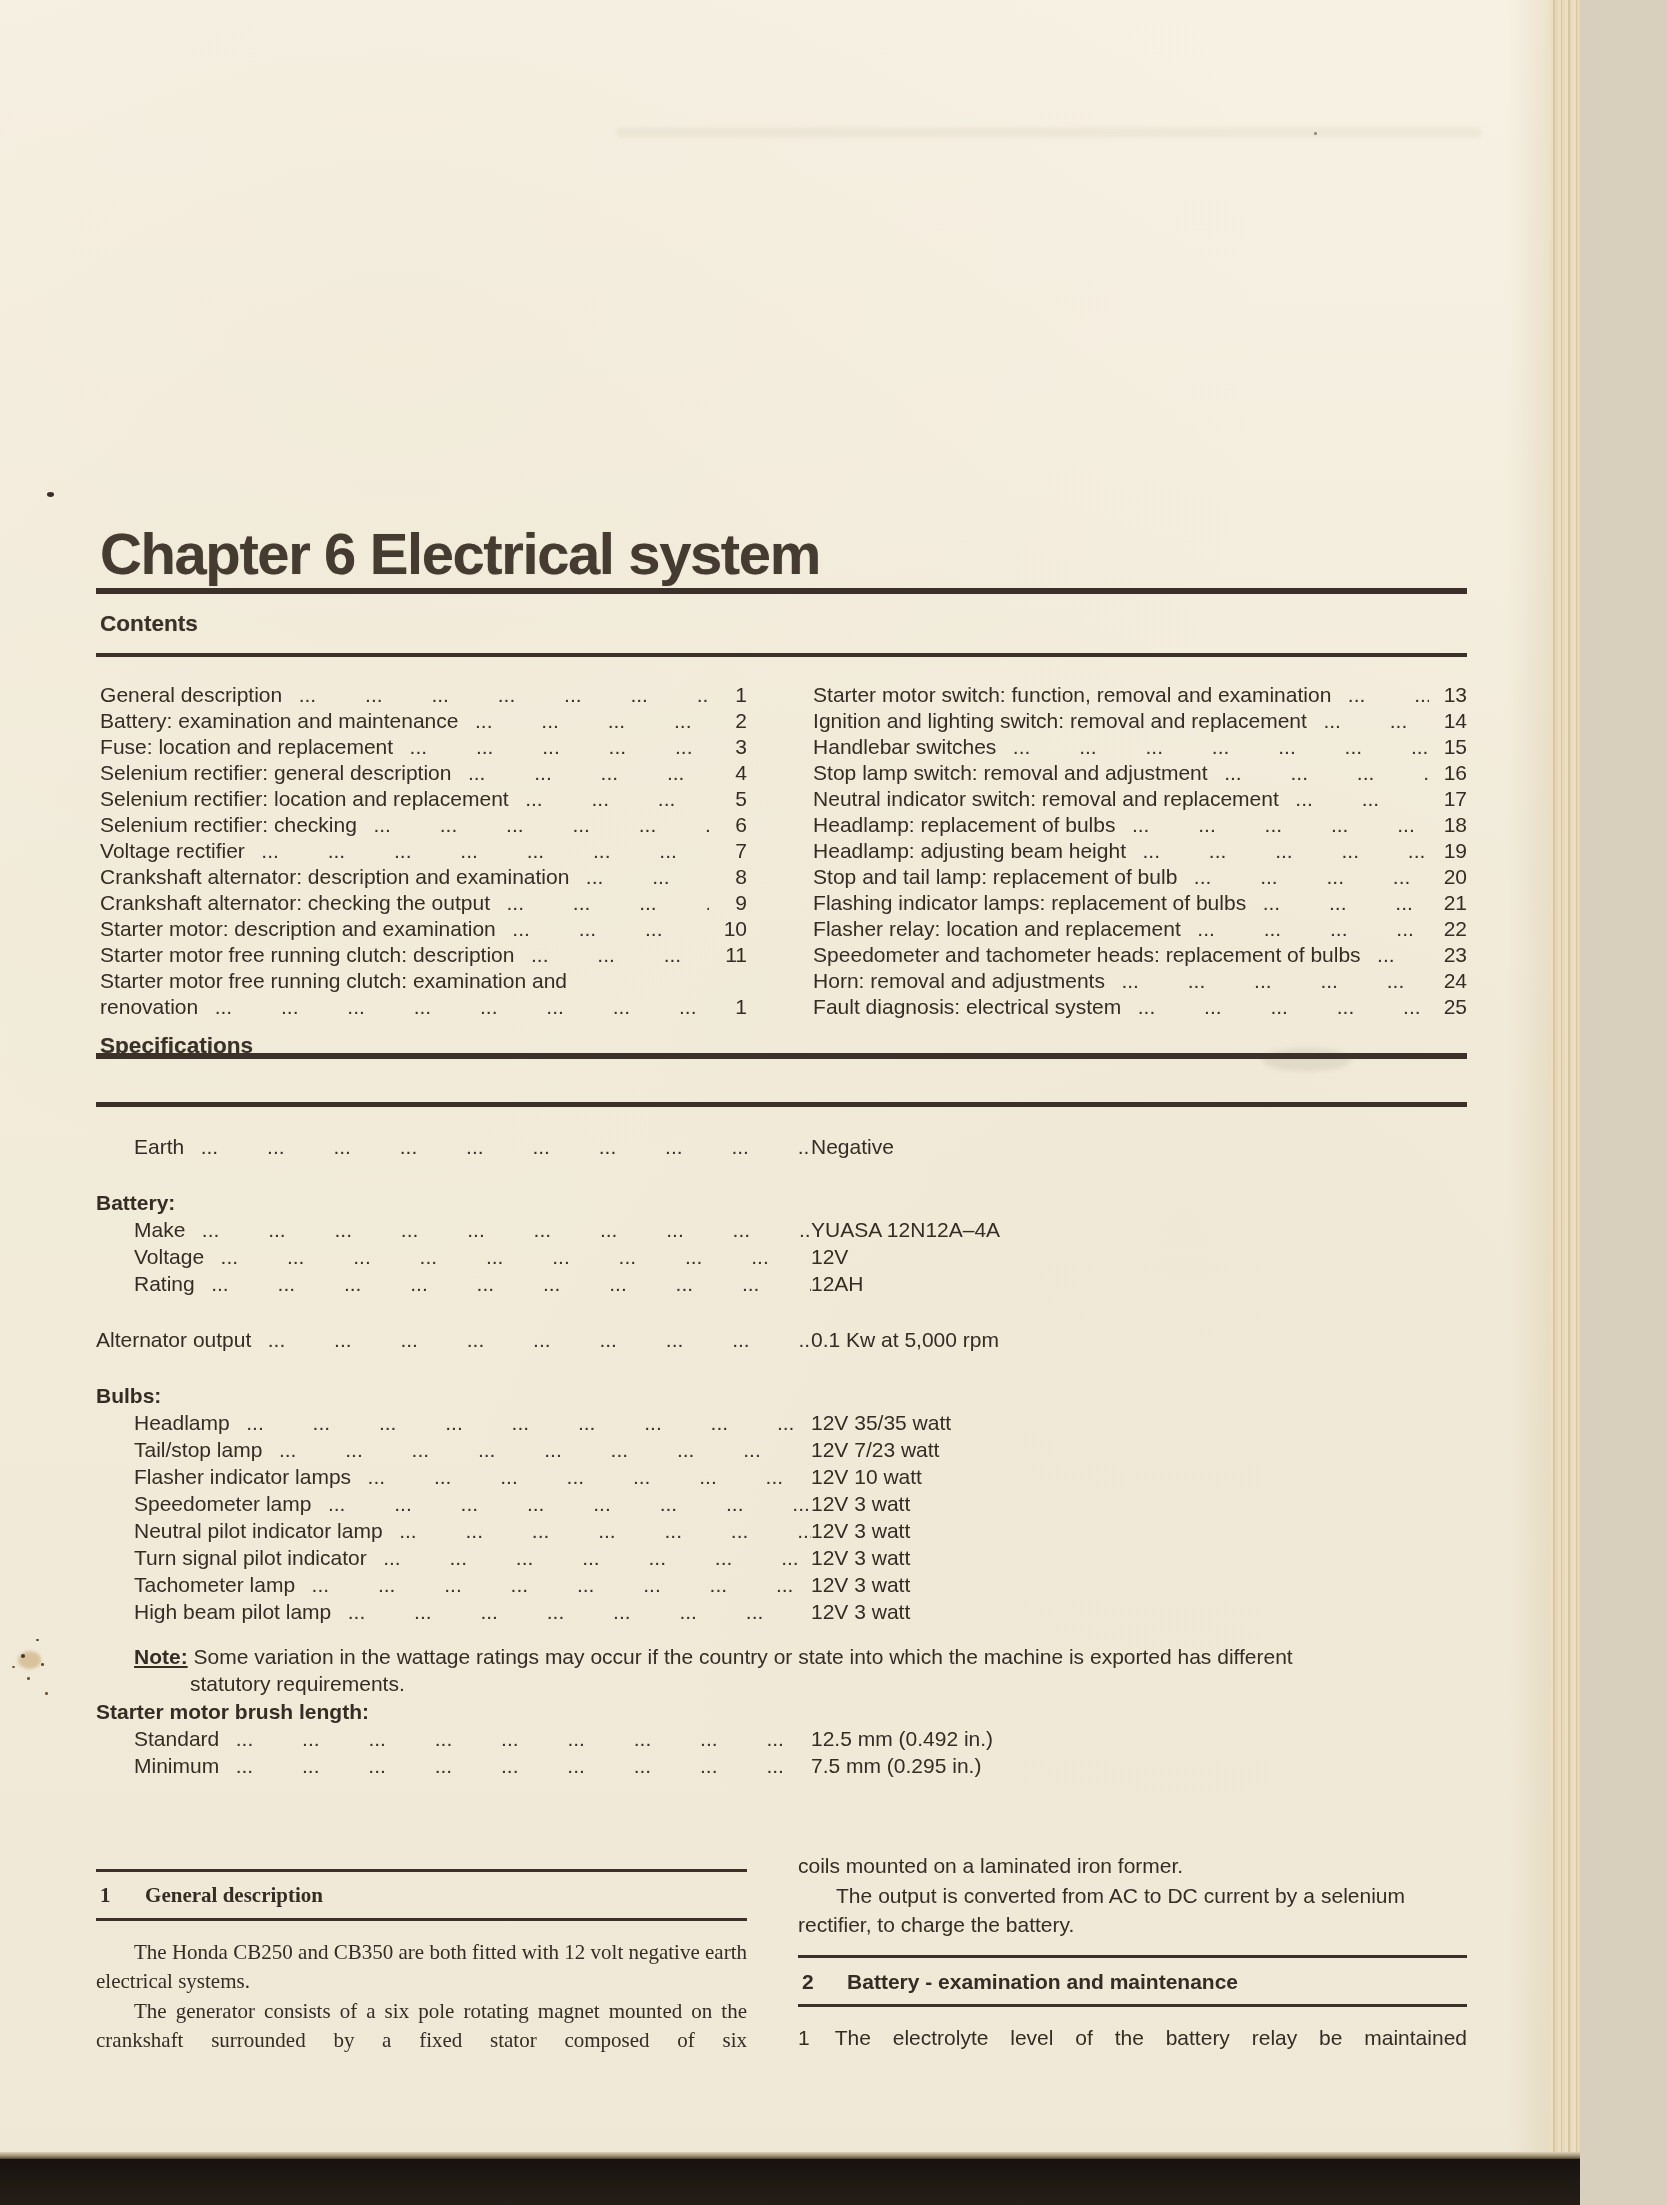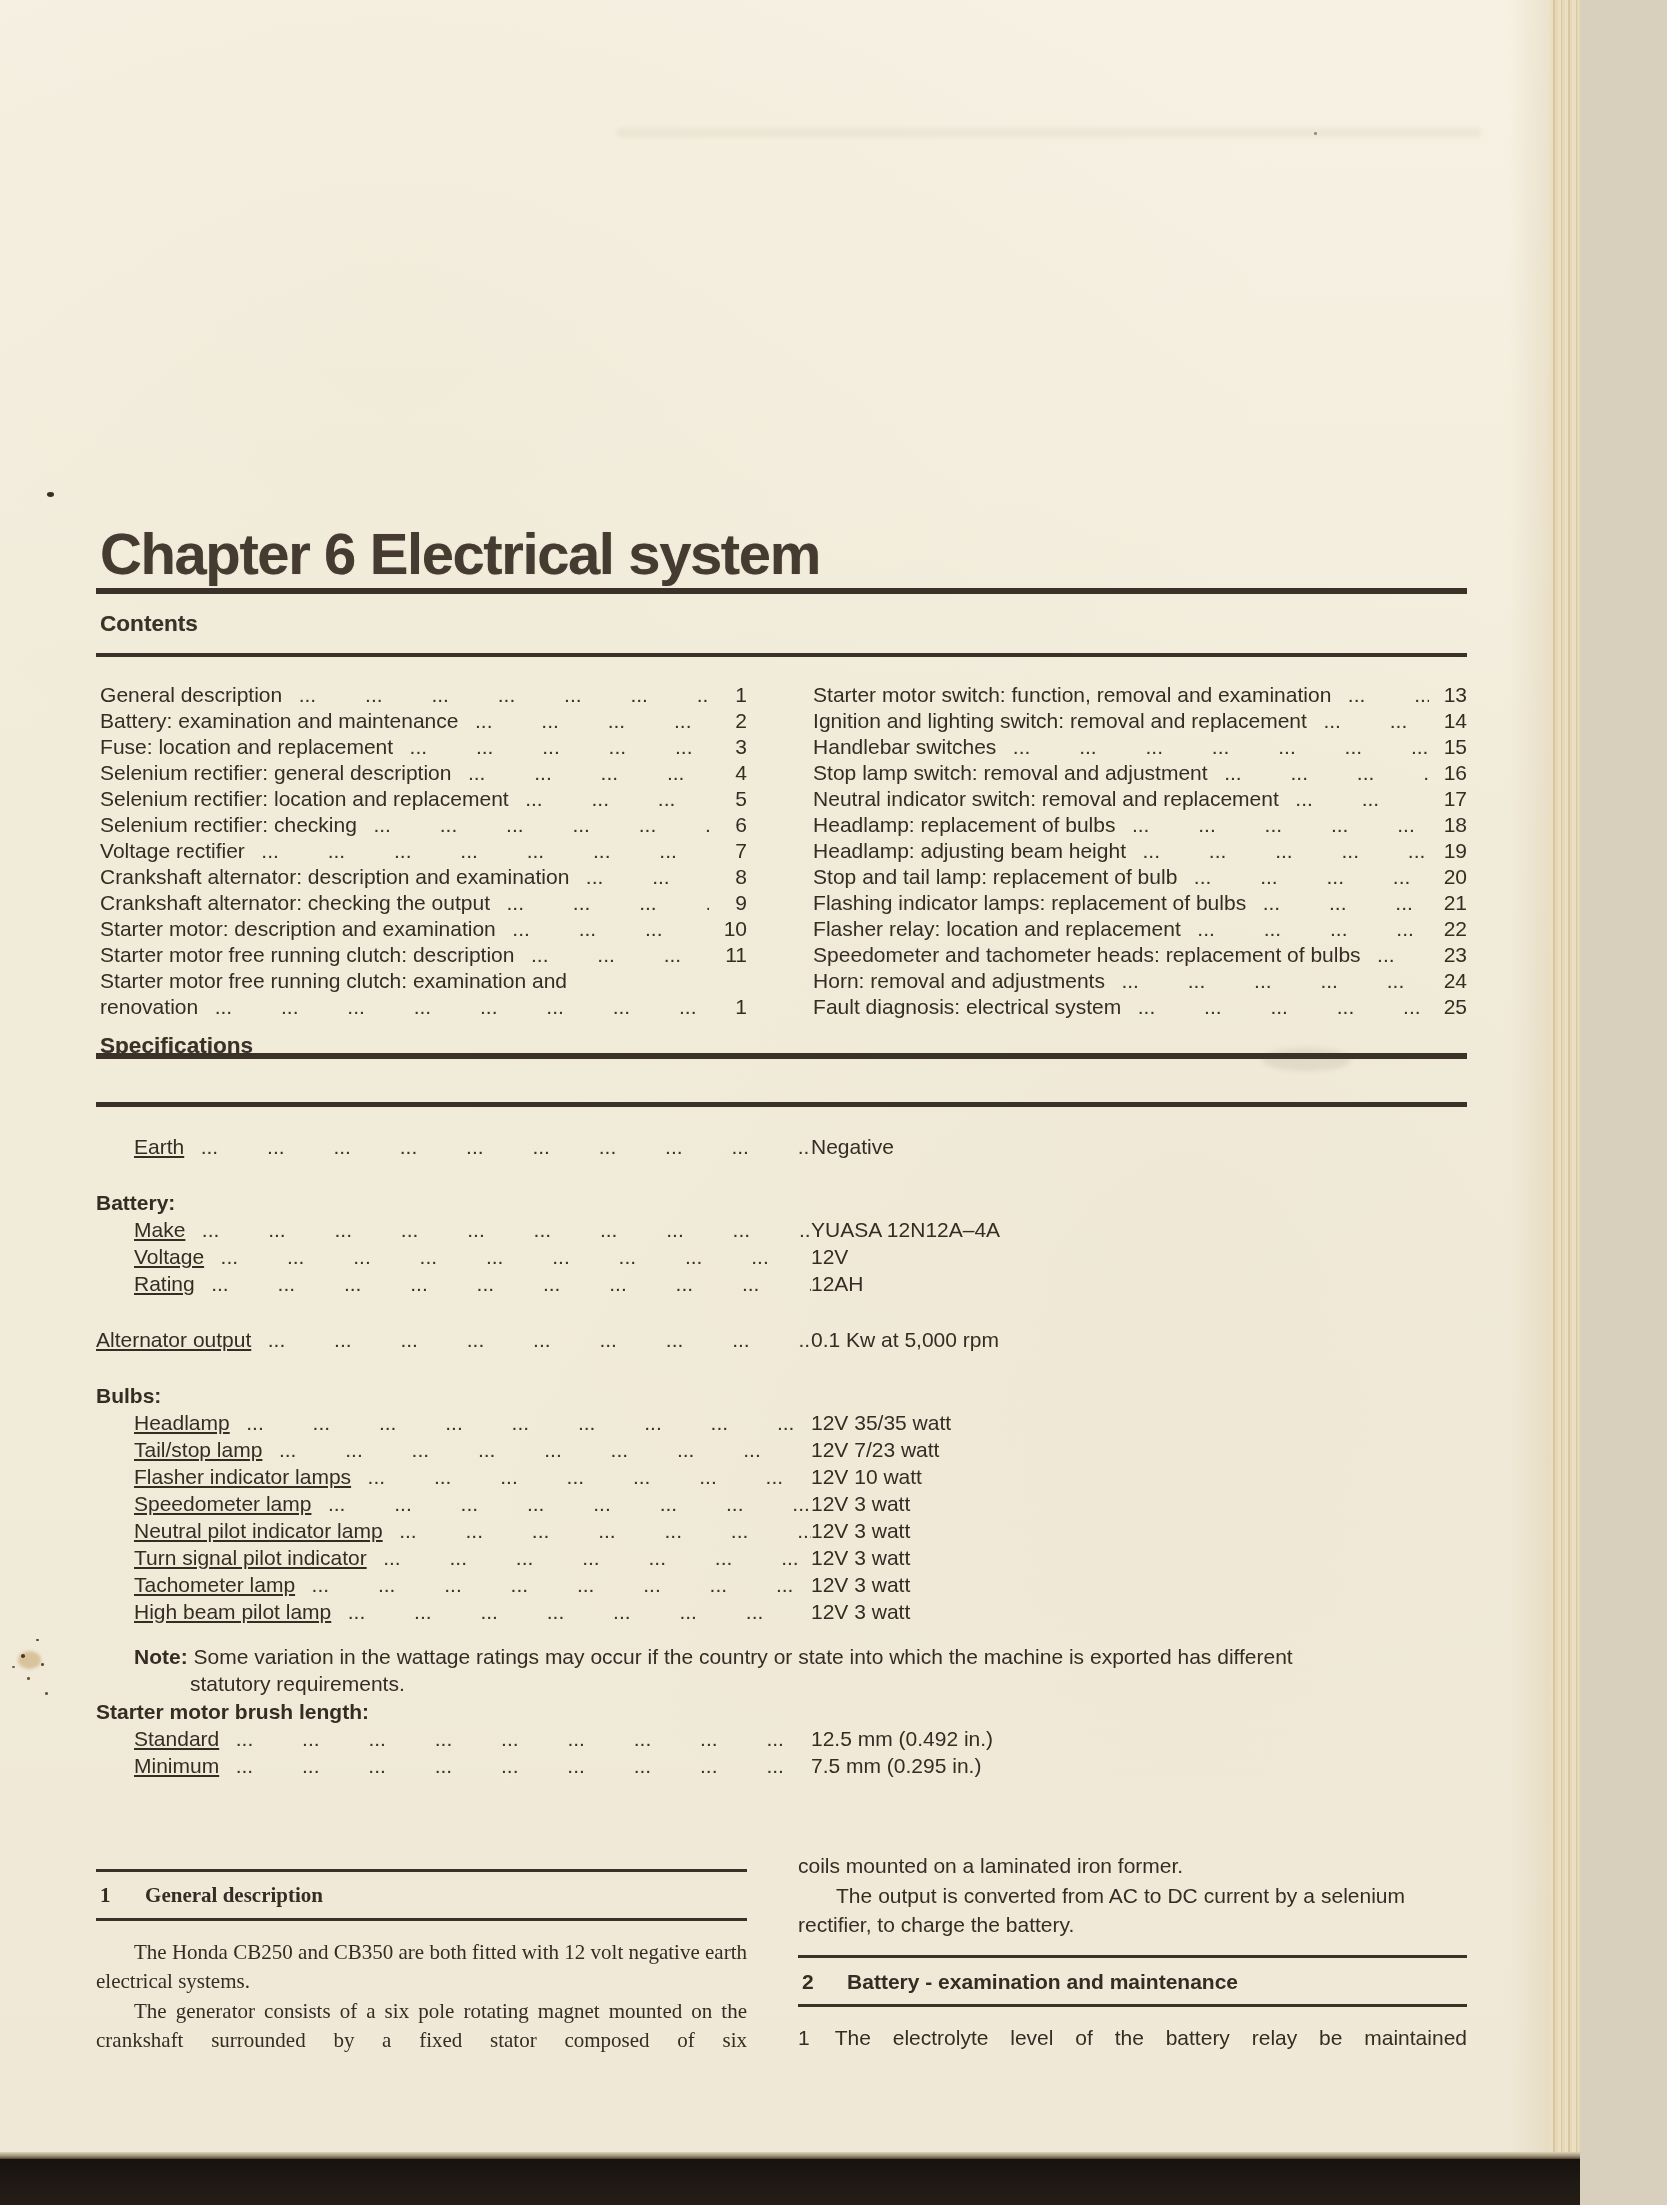--- a/index.html
+++ b/index.html
@@ -29,25 +29,25 @@
   .leader{flex:1 1 auto;overflow:hidden;white-space:nowrap;word-spacing:43px;padding:0 12.3px 0 16.5px;color:#3a3128;}
   .toc-num{flex:0 0 38px;text-align:right;}
   .toc-row.no-num .leader{visibility:hidden;}
   
   .specs{position:absolute;left:96px;top:1133px;width:1371px;font-size:21px;}
   .spec-group{margin-top:29px;}
   .specs .spec-group:first-child{margin-top:0;}
   .spec-group-header{font-weight:bold;line-height:27px;}
   .spec-row{display:flex;line-height:27px;}
   .spec-l{display:flex;flex:0 0 715px;min-width:0;}
-  .spec-label{flex:0 0 auto;text-decoration:underline;}
+  .spec-label{flex:0 0 auto;}
   .spec-row.indent .spec-label{padding-left:38px;}
   .spec-value{flex:1 1 auto;}
   .note{margin:18px 0 0 38px;width:1306px;line-height:27.4px;font-size:21px;}
-  .note .note-label{font-weight:bold;}
+  .note .note-label{font-weight:bold;text-decoration:underline;}
   .note-line2{padding-left:56px;}
   .specs-b .spec-group{margin-top:23px;}
   
   .bottom{position:absolute;left:96px;top:1851px;width:1371px;display:grid;grid-template-columns:651px 669px;column-gap:51px;font-size:21px;}
   .bcol-left{margin-top:18px;font-family:Liberation Serif, serif;}
   .sect-head{border-top:3.4px solid #3b3128;border-bottom:3.4px solid #3b3128;padding:11px 0 10.3px 4.1px;font-weight:bold;line-height:25px;}
   .sect-num{display:inline-block;min-width:19px;margin-right:26px;}
   .para{margin:16.5px 0 0 0;line-height:29.5px;text-align:justify;}
   .para.indent1{text-indent:38px;}
   .para.tight{margin-top:0;}

